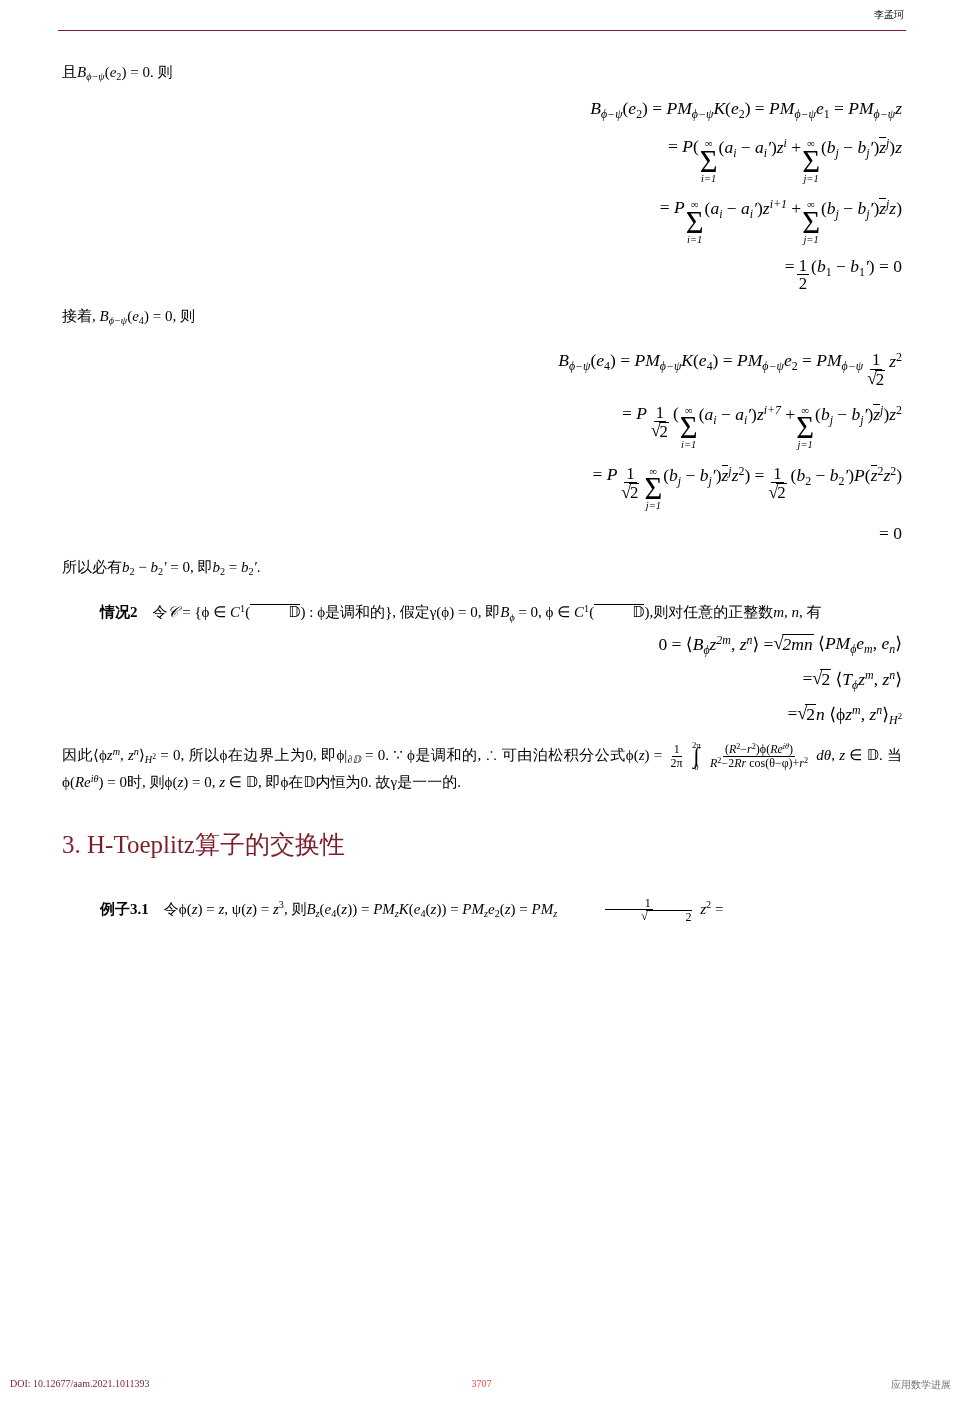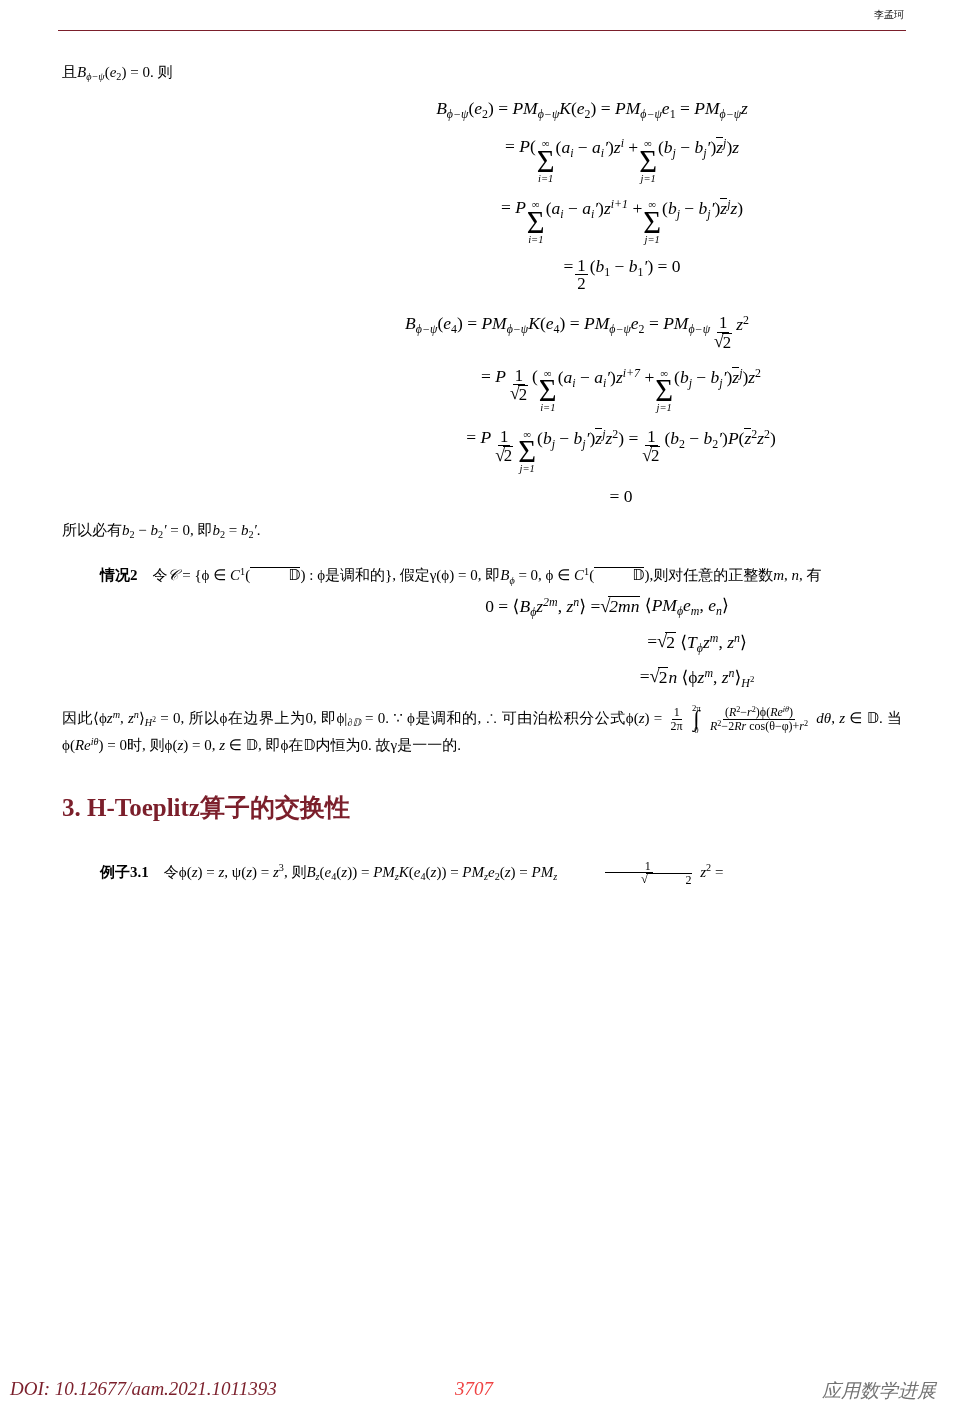--- a/index.html
+++ b/index.html
@@ -48,21 +48,21 @@
   .tight { margin-bottom: 0; }
   .gap-s { height: 10px; }
 
   
   .display {
     font-size: 17.5px;
     margin: 14px 0 14px 0;
   }
   .dline {
     display: flex;
-    justify-content: center;
+    justify-content: flex-end;
     line-height: 1.1;
   }
   .eqrow {
     display: flex;
     align-items: flex-start;
   }
   .mathi { font-style: italic; }
   .sub { font-size: 0.68em; vertical-align: -0.32em; font-style: italic; }
   .subu { font-size: 0.68em; vertical-align: -0.32em; font-style: normal; }
   .sup { font-size: 0.68em; vertical-align: 0.52em; font-style: italic; }
@@ -118,34 +118,33 @@
 
   .angl { font-style: normal; }
   .intsym { font-size: 1.5em; line-height: 0.6; vertical-align: -0.22em; font-style: normal; display:inline-block; }
   .intwrap { display: inline-flex; flex-direction: column; align-items:center; vertical-align: middle; line-height: 1; margin: 0 1px;}
   .intwrap .lim { font-size: 0.58em; line-height: 1; }
 
   
   h2.section {
     color: #7b1f2b;
     font-size: 25px;
-    font-weight: bold;
+    font-weight: normal;
     margin: 34px 0 26px 0;
     font-family: "Liberation Serif", serif;
   }
   .bold { font-weight: bold; }
 
   
   .footer {
     position: absolute;
-    left: 0; right: 16px;
+    left: 0; right: 1px;
     bottom: 16px;
     height: 20px;
-    font-size: 19px;
-    font-style: italic;
+    font-size: 10px;
   }
   .footer .doi {
     position: absolute; left: 10px; top: 0;
     color: #7b1f2b;
   }
   .footer .pno {
     position: absolute; left: 0; right: 0; top: 0;
     text-align: center;
     color: #ef4444;
   }
@@ -212,20 +211,23 @@
           <span>=</span>
           <span class="frac">
               <span class="num">1</span>
               <span class="den">2</span>
             </span>
           <span>(<span class="mathi">b</span><span class="subu">1</span> − <span class="mathi">b</span><span class="subu">1</span><span class="prime">′</span>) = 0</span>
         </span>
       </div>
     </div>
 
+    <p class="para">
+      接着, <span class="mathi">B</span><span class="sub">ϕ−ψ</span>(<span class="mathi">e</span><span class="subu">4</span>) = 0, 则
+    </p>
 
     <div class="display" style="margin-top:22px;">
       <div class="dline" style="padding-left:190px;">
         <span class="eqrow">
           <span><span class="mathi">B</span><span class="sub">ϕ−ψ</span>(<span class="mathi">e</span><span class="subu">4</span>) = <span class="mathi">PM</span><span class="sub">ϕ−ψ</span><span class="mathi">K</span>(<span class="mathi">e</span><span class="subu">4</span>) = <span class="mathi">PM</span><span class="sub">ϕ−ψ</span><span class="mathi">e</span><span class="subu">2</span> = <span class="mathi">PM</span><span class="sub">ϕ−ψ</span></span>
           <span class="frac">
               <span class="num">1</span>
               <span class="den"><span class="rad"><span>2</span></span></span>
             </span>
           <span><span class="mathi">z</span><span class="supu">2</span></span>

